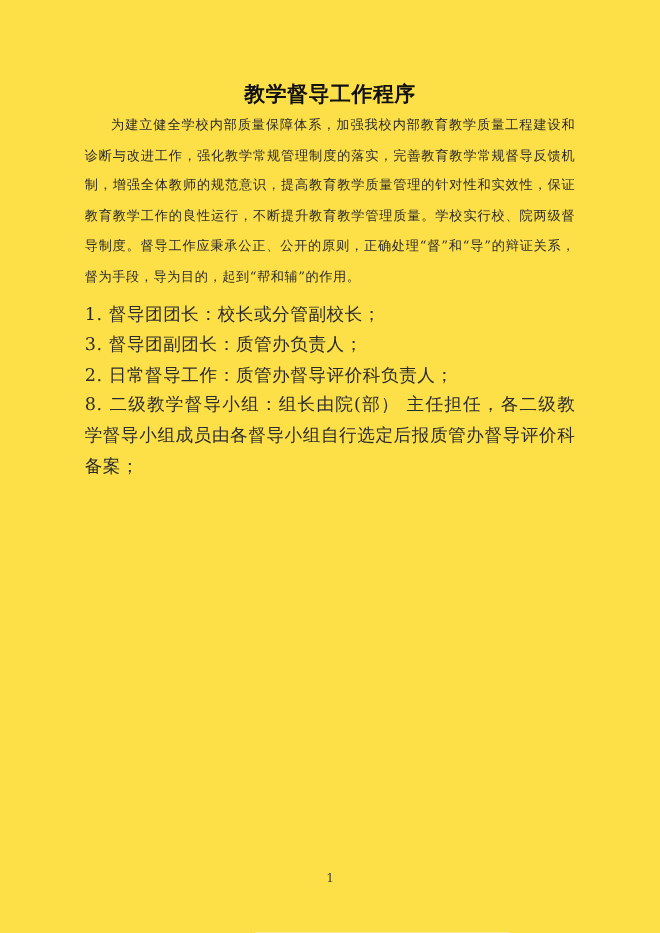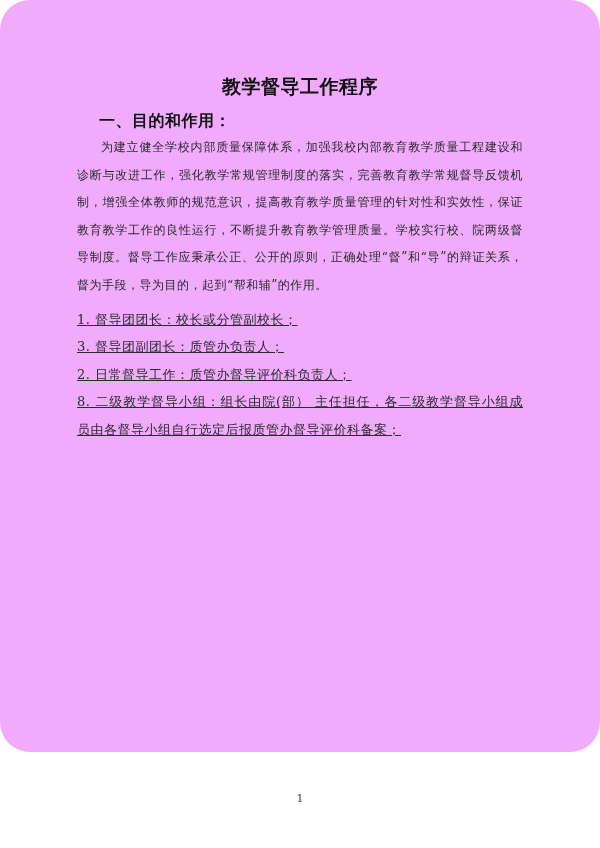--- a/index.html
+++ b/index.html
@@ -10,25 +10,24 @@
   body {
     width: 600px;
     height: 848px;
     overflow: hidden;
     font-family: "DejaVu Serif", "Liberation Serif", serif;
     color: #262626;
   }
   .page {
     position: relative;
     width: 600px;
-    height: 752px;
+    height: 848px;
     box-sizing: border-box;
     padding: 72px 77px 0 77px;
-    background: #f0abfc;
-    border-radius: 30px;
+    background: #fde047;
   }
   .doc-title {
     margin: 0;
     font-family: "DejaVu Sans", "Liberation Sans", sans-serif;
     font-weight: bold;
     font-size: 19px;
     line-height: 28px;
     text-align: center;
     color: #111111;
     letter-spacing: 0.5px;
@@ -54,46 +53,44 @@
     text-justify: inter-ideograph;
     text-indent: 2em;
     letter-spacing: 0.5px;
     color: #2b2b2b;
   }
   .list-block {
     margin-top: 6px;
   }
   .list-item {
     margin: 0;
-    font-size: 13px;
+    font-size: 16px;
     line-height: 27.6px;
     text-align: justify;
     text-justify: inter-ideograph;
     letter-spacing: 0.5px;
     color: #2b2b2b;
-    text-decoration: underline;
   }
   .page-number {
     position: absolute;
     top: 792px;
     left: 0;
     width: 600px;
     text-align: center;
     font-size: 11px;
     color: #3a3a3a;
   }
 </style>
 </head>
 <body>
 
 <div class="page">
 
   <h1 class="doc-title">教学督导工作程序</h1>
 
-  <h2 class="section-heading">一、目的和作用：</h2>
 
   <p class="body-para">为建立健全学校内部质量保障体系，加强我校内部教育教学质量工程建设和诊断与改进工作，强化教学常规管理制度的落实，完善教育教学常规督导反馈机制，增强全体教师的规范意识，提高教育教学质量管理的针对性和实效性，保证教育教学工作的良性运行，不断提升教育教学管理质量。学校实行校、院两级督导制度。督导工作应秉承公正、公开的原则，正确处理“督”和“导”的辩证关系，督为手段，导为目的，起到“帮和辅”的作用。</p>
 
 
 
   <div class="list-block">
     <p class="list-item">1. 督导团团长：校长或分管副校长；</p>
     <p class="list-item">3. 督导团副团长：质管办负责人；</p>
     <p class="list-item">2. 日常督导工作：质管办督导评价科负责人；</p>
     <p class="list-item">8. 二级教学督导小组：组长由院(部） 主任担任，各二级教学督导小组成员由各督导小组自行选定后报质管办督导评价科备案；</p>

